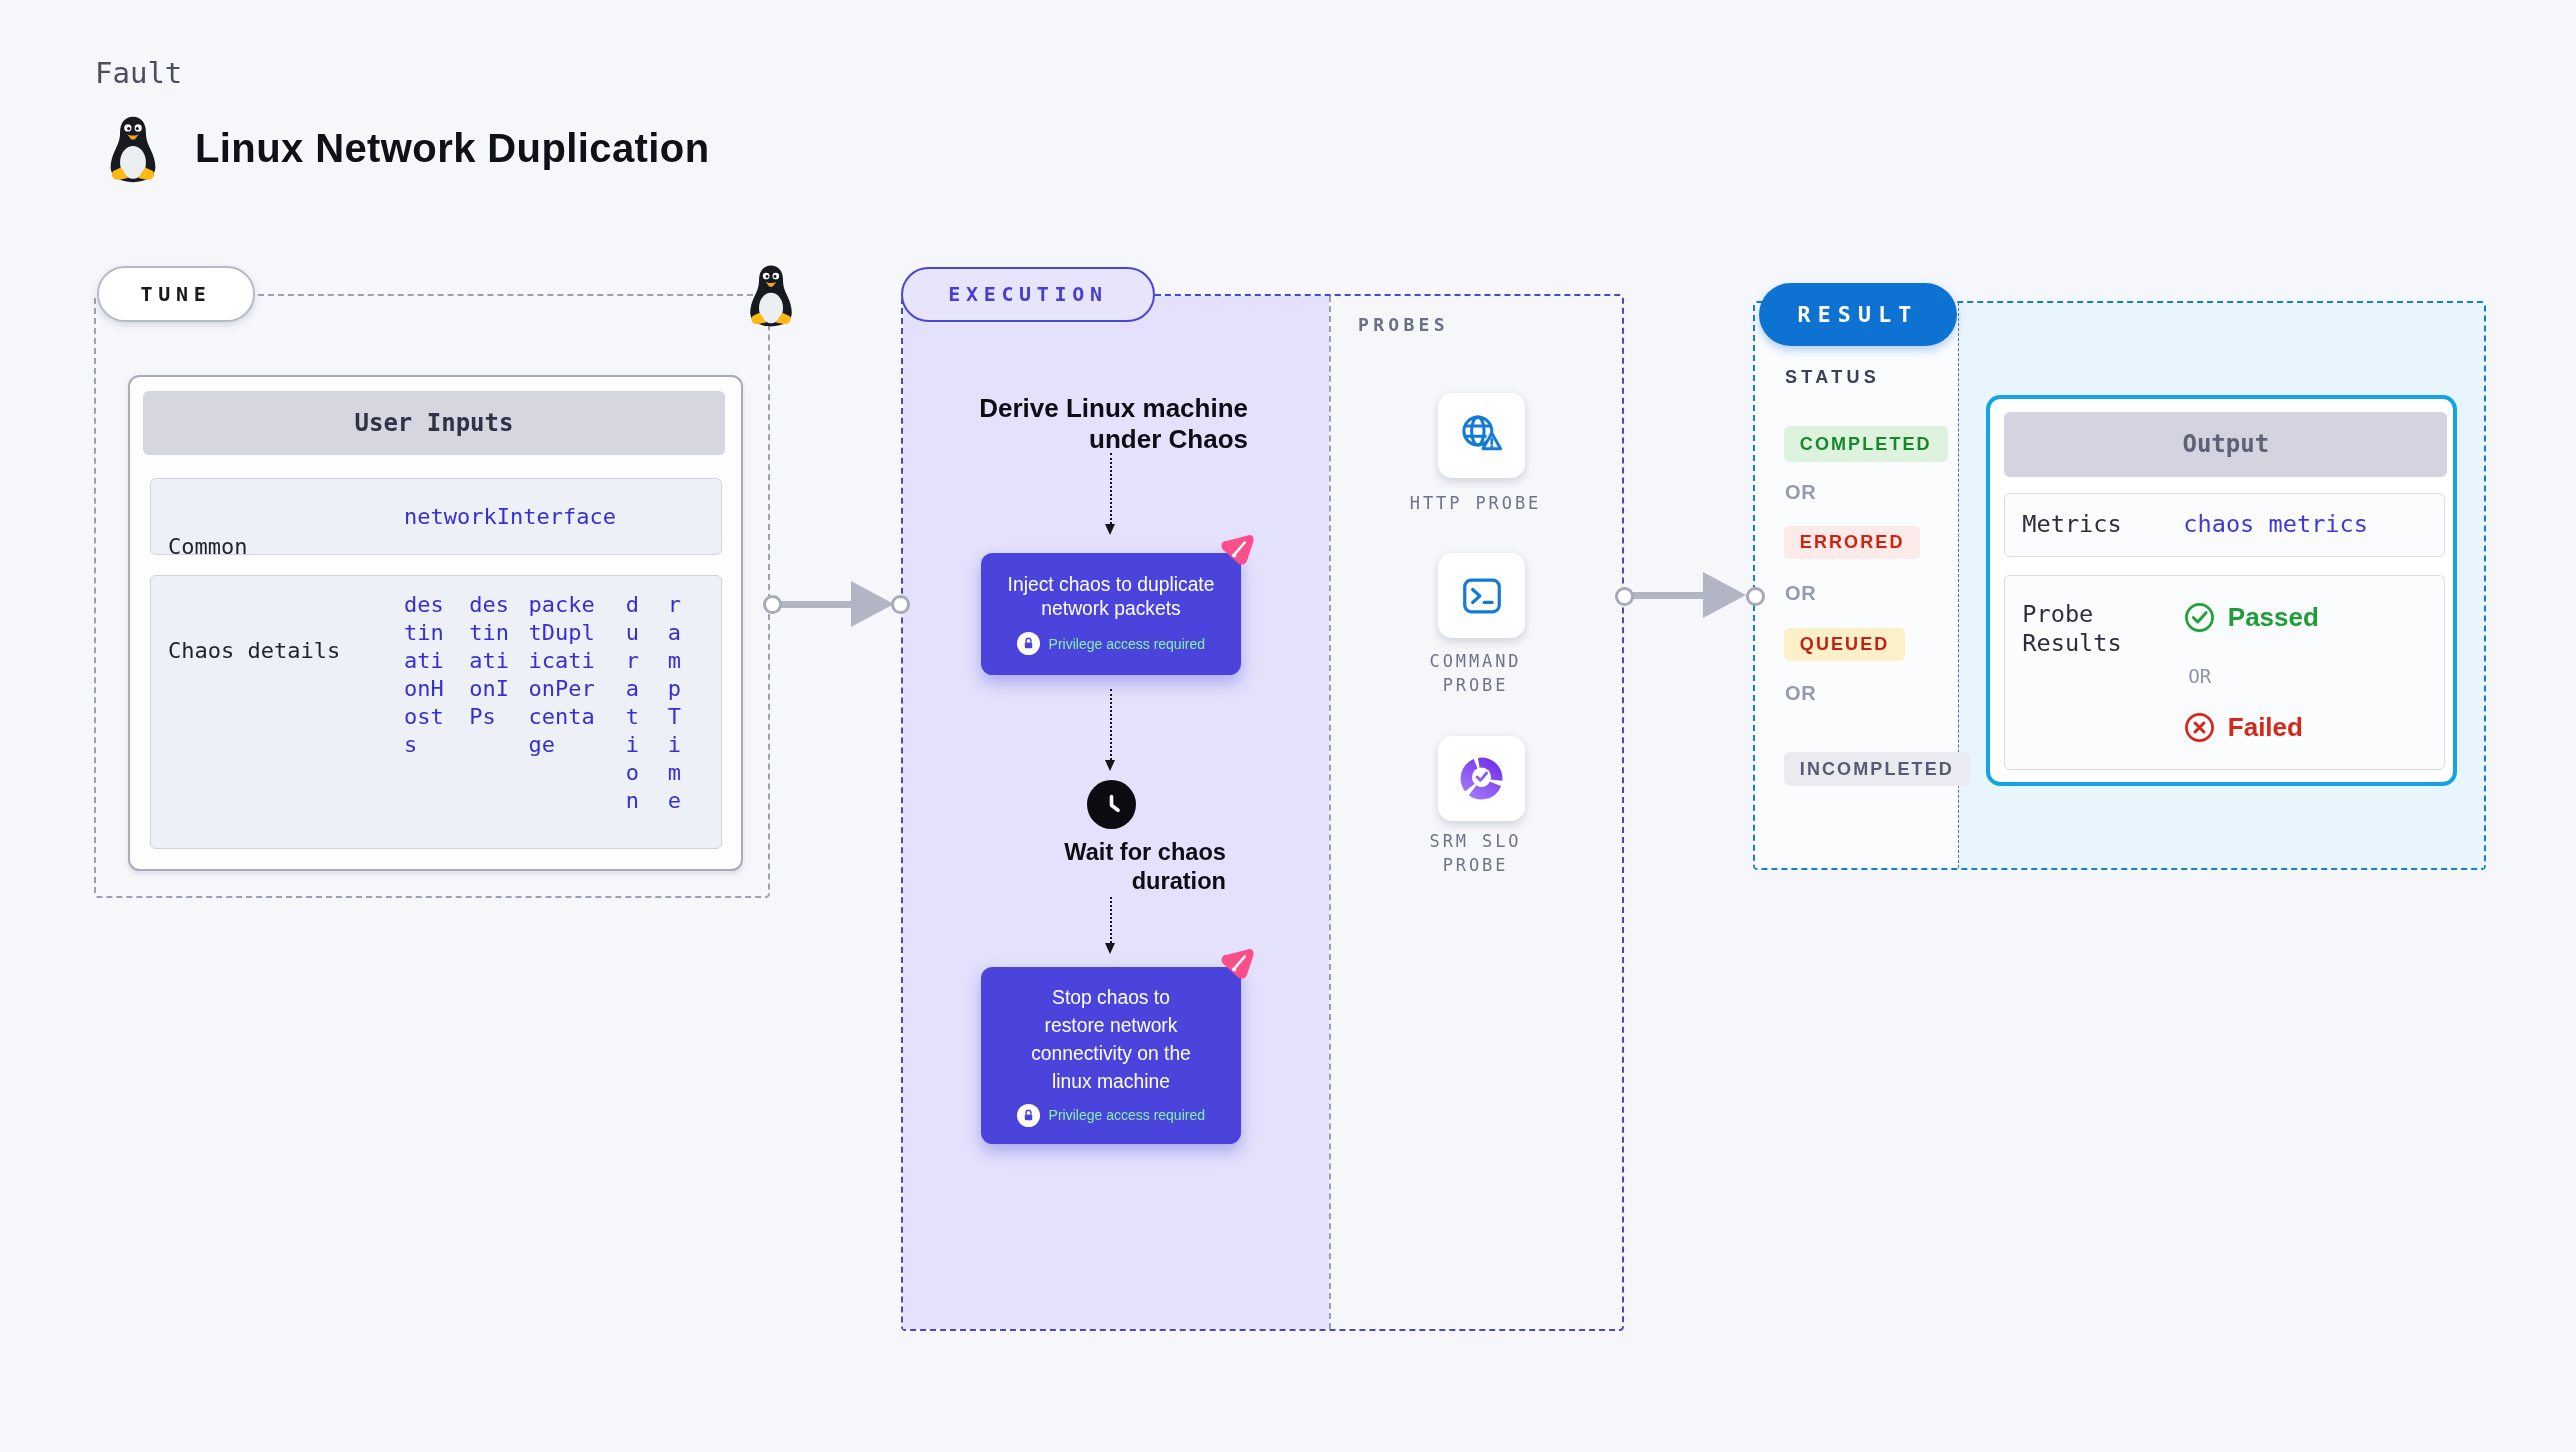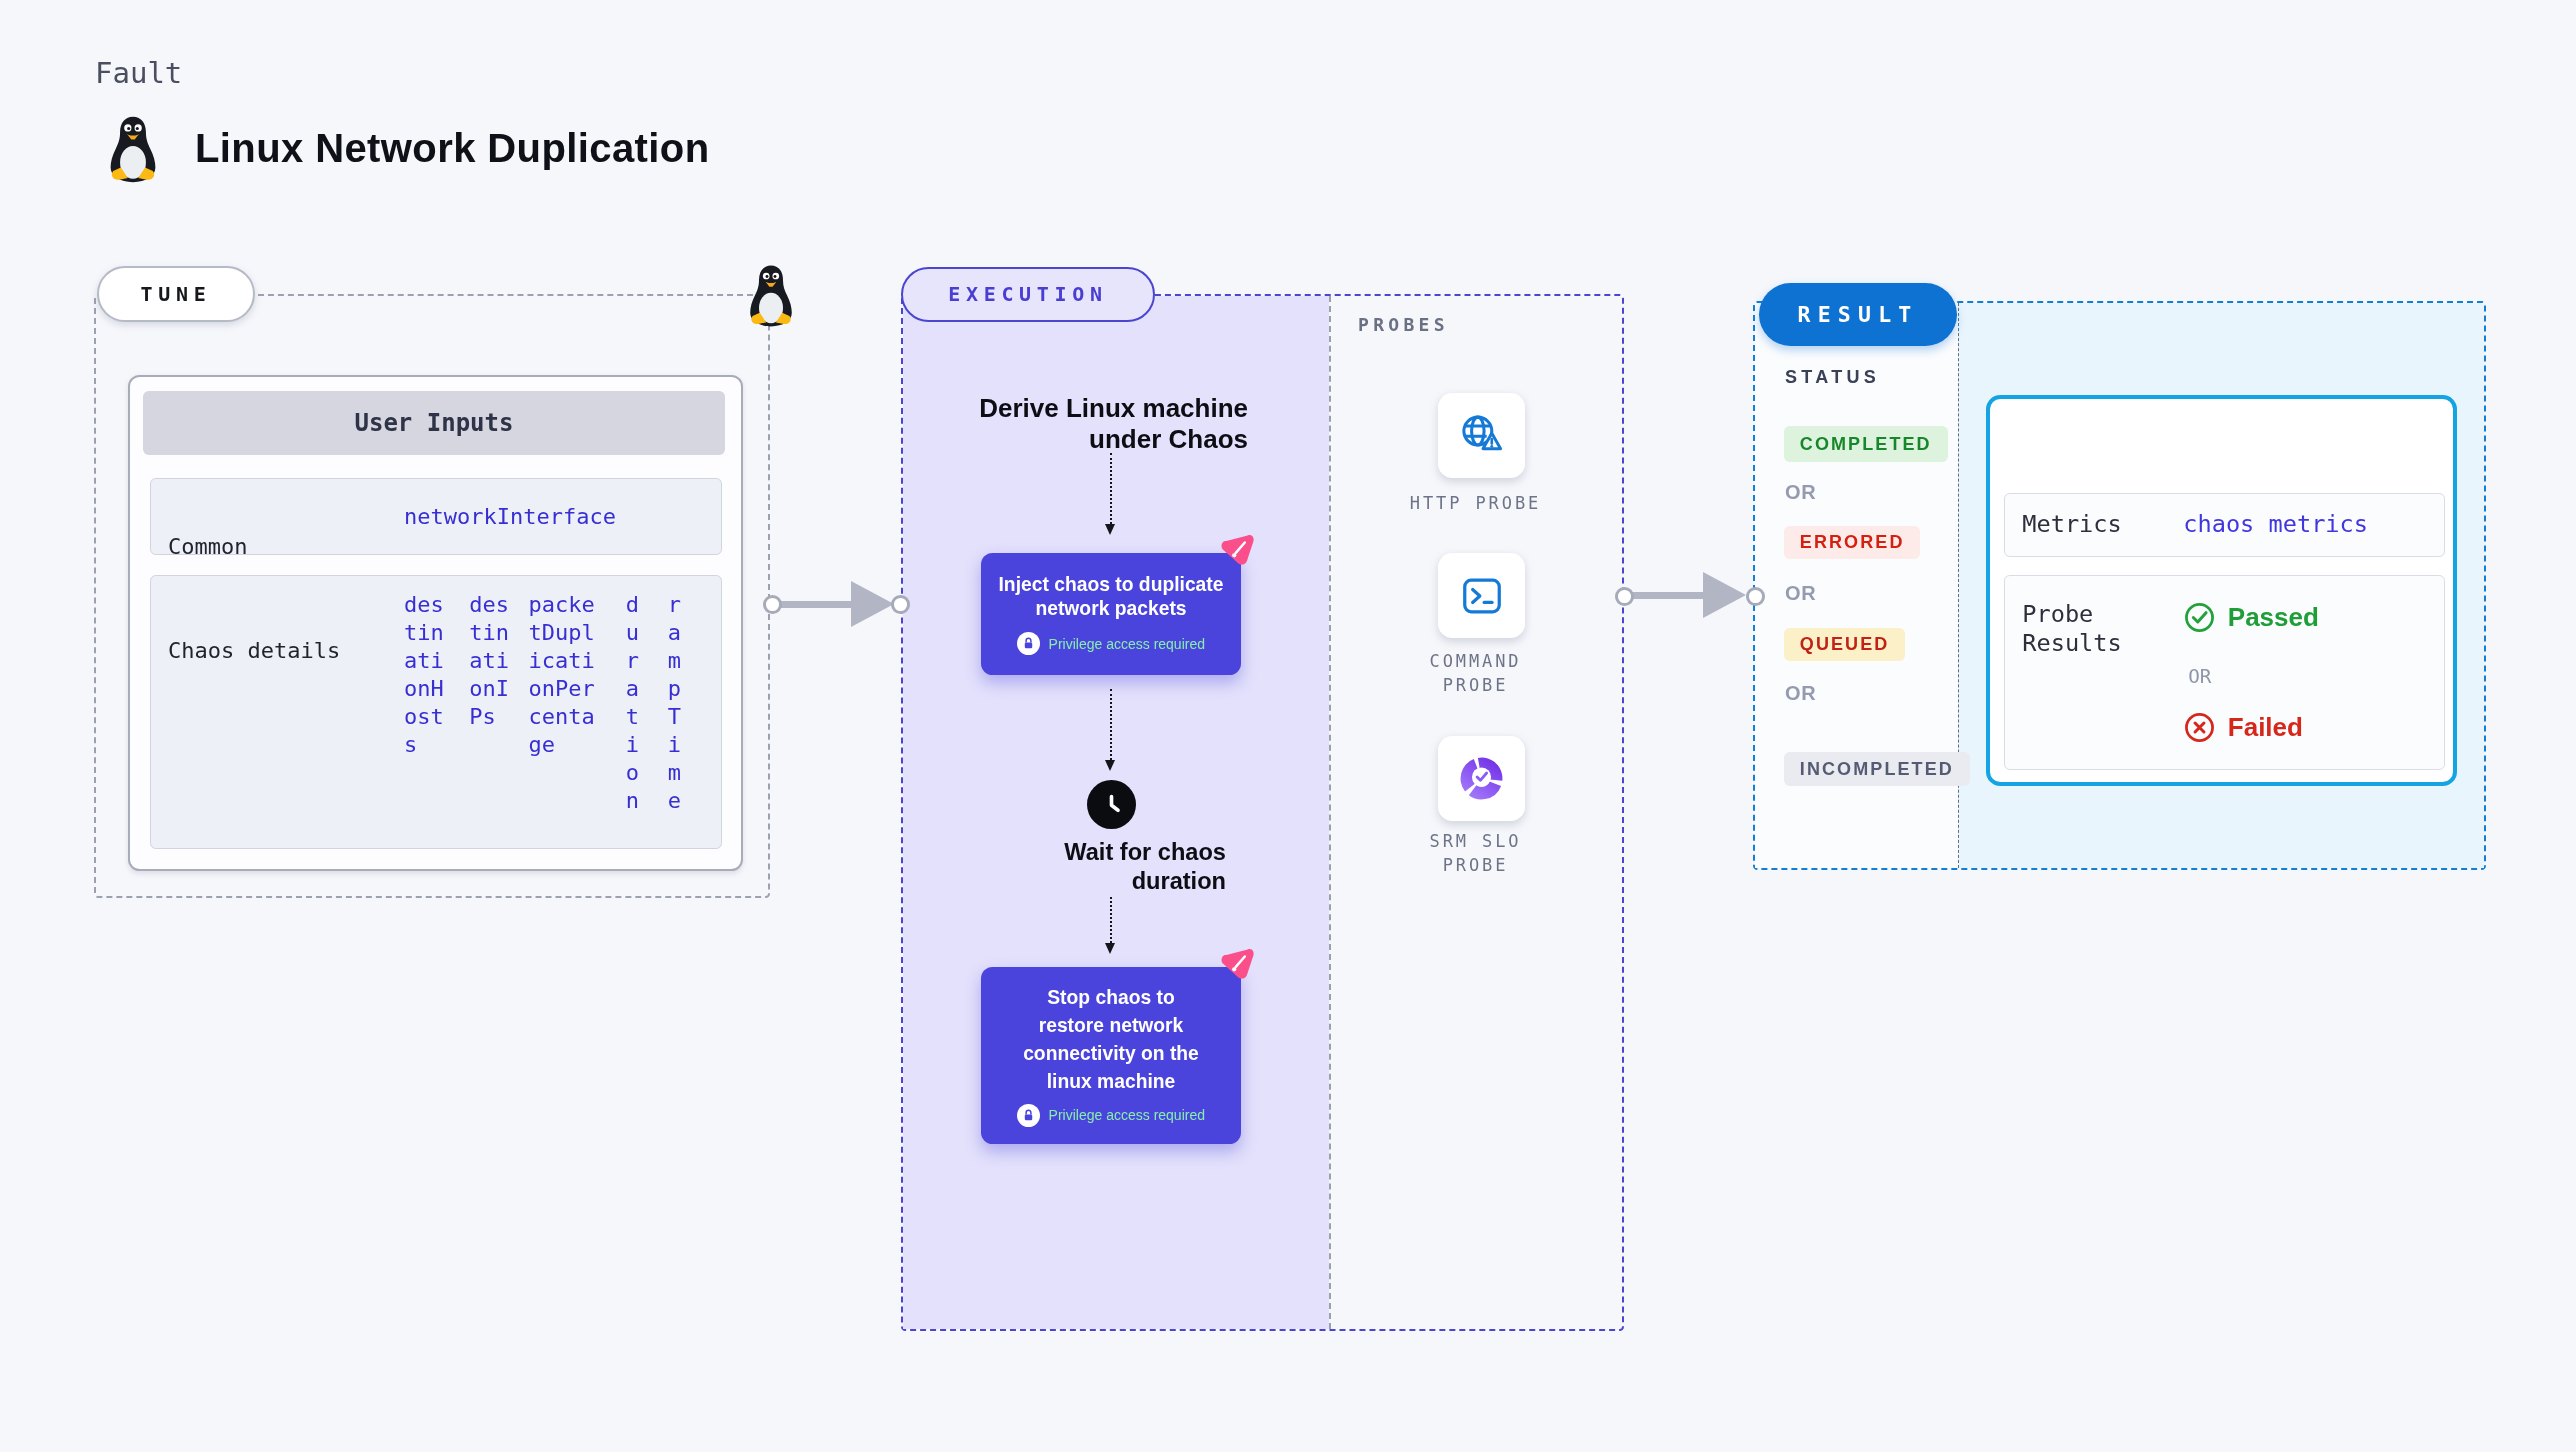--- a/index.html
+++ b/index.html
@@ -46,21 +46,21 @@
   .ui-row.r2 { left:150px; top:575px; width:572px; height:274px; }
   .ui-label { font-size:22px; color:#21242e;margin-top:30px; }
   .ui-link { font-size:22px; color:#382fd2; cursor:pointer; }
   .ui-links { display:flex; flex-direction:row; gap:18.6px; width:287px; line-height:28px; word-break:break-all; }
 
   
   .flow-text { width:272px; text-align:right; font-weight:700; color:#0c0e14; font-size:26px; line-height:31px; }
   .flow-text.small { font-size:23.6px; line-height:29px; width:229px; }
   .chaos-node { width:260px; background:#4b44dc; border-radius:11.5px; color:#fff; text-align:center;
     box-shadow:0 7.2px 15.8px rgba(75,68,220,.35); display:flex; flex-direction:column; justify-content:center; }
-  .chaos-node .line { font-weight:700; font-size:19.3px; line-height:24px; }
+  .chaos-node .line { font-weight:400; font-size:19.3px; line-height:24px; }
   .chaos-node.stop .line { line-height:28px; }
   .priv { display:flex; align-items:center; justify-content:center; gap:8.6px; margin-top:11.5px; }
   .priv .txt { font-size:14px; color:#86efac; }
   .lock-circle { width:23px; height:23px; background:#fff; border-radius:50%; display:flex; align-items:center; justify-content:center; }
 
   .varrow { width:0; border-left:2.9px dotted #14151a; }
   .varrow::after { content:""; position:absolute; bottom:-11.5px; left:-7.2px;
     border:5.7px solid transparent; border-top:11.5px solid #14151a; }
 
   .clock { width:49px; height:49px; background:#0b0c10; border-radius:50%; display:flex; align-items:center; justify-content:center; }
@@ -300,20 +300,21 @@
 
 <div class="abs status-badge" style="left: 1784px; top: 420px; line-height: 36px; background-color: rgb(222, 243, 222); color: rgb(23, 135, 43); margin-top: 6px;">COMPLETED</div>
 <div class="abs or-label" style="left:1785px;top:481px">OR</div>
 <div class="abs status-badge" style="left: 1784px; top: 526px; line-height: 33px; background-color: rgb(252, 235, 233); color: rgb(214, 32, 15);">ERRORED</div>
 <div class="abs or-label" style="left:1785px;top:582px">OR</div>
 <div class="abs status-badge" style="left: 1784px; top: 628px; line-height: 33px; background-color: rgb(252, 240, 200); color: rgb(195, 33, 20);">QUEUED</div>
 <div class="abs or-label" style="left:1785px;top:682px">OR</div>
 <div class="abs status-badge" style="left: 1784px; top: 728px; line-height: 34px; background-color: rgb(234, 235, 241); color: rgb(85, 91, 114); margin-top: 24px;">INCOMPLETED</div>
 
 <div class="abs out-card">
+  <div class="abs out-head mono">Output</div>
 
   <div class="abs out-row metrics">
     <div class="abs mono out-label" style="left:17px;top:0;line-height:61px">Metrics</div>
     <div class="abs mono out-link" style="left:178px;top:0;line-height:61px">chaos metrics</div>
   </div>
 
   <div class="abs out-row proberes">
     <div class="abs mono out-label" style="left:17px;top:23.6px">
       <div>Probe</div>
       <div>Results</div>

